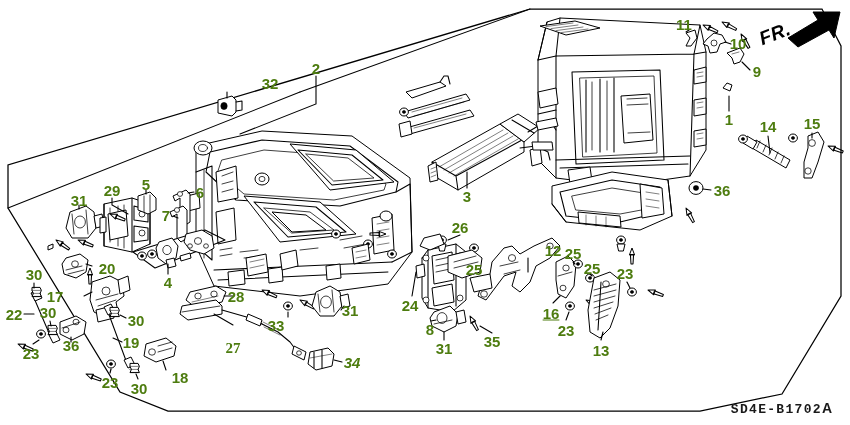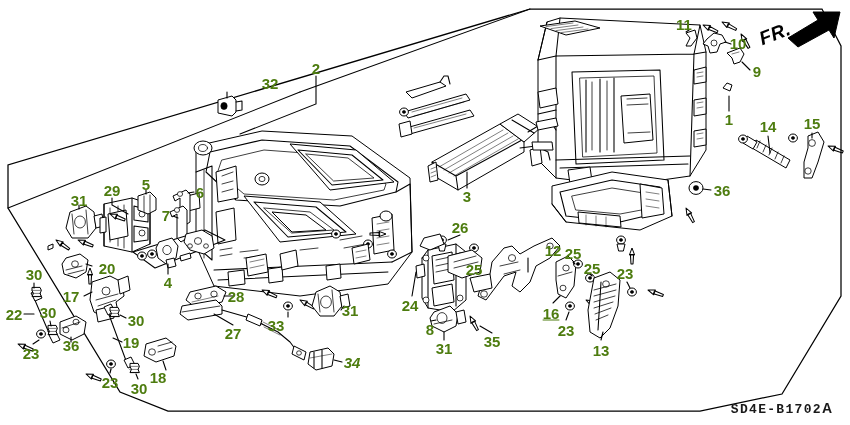--- a/index.html
+++ b/index.html
@@ -588,34 +588,34 @@
       <div class="callout" style="left: 729px; top: 119px;">1</div>
       <div class="callout" style="left: 768px; top: 126px;">14</div>
       <div class="callout" style="left: 812px; top: 123px;">15</div>
       <div class="callout" style="left: 722px; top: 190px;">36</div>
       <div class="callout" style="left: 79px; top: 200px;">31</div>
       <div class="callout" style="left: 112px; top: 190px;">29</div>
       <div class="callout" style="left: 146px; top: 184px;">5</div>
       <div class="callout" style="left: 200px; top: 192px;">6</div>
       <div class="callout" style="left: 166px; top: 215px;">7</div>
       <div class="callout" style="left: 101px; top: 268px; margin-left: 6px;">20</div>
-      <div class="callout" style="left: 71px; top: 296px;">17</div>
+      <div class="callout" style="left: 55px; top: 296px;">17</div>
       <div class="callout" style="left: 168px; top: 282px;">4</div>
       <div class="callout" style="left: 34px; top: 274px;">30</div>
       <div class="callout" style="left: 48px; top: 312px;">30</div>
       <div class="callout" style="left: 136px; top: 320px;">30</div>
       <div class="callout" style="left: 139px; top: 388px;">30</div>
       <div class="callout" style="left: 14px; top: 314px;">22</div>
       <div class="callout" style="left: 71px; top: 345px;">36</div>
       <div class="callout" style="left: 31px; top: 353px;">23</div>
       <div class="callout" style="left: 110px; top: 382px;">23</div>
       <div class="callout" style="left: 131px; top: 342px;">19</div>
-      <div class="callout" style="left: 158px; top: 377px;">18</div>
+      <div class="callout" style="left: 180px; top: 377px;">18</div>
       <div class="callout" style="left: 236px; top: 296px;">28</div>
-      <div class="callout" style="left: 233px; top: 333px;">27</div>
+      <div class="callout" style="left: 233px; top: 348px; font-family: Liberation Serif, serif;">27</div>
       <div class="callout" style="left: 276px; top: 325px;">33</div>
       <div class="callout" style="left: 350px; top: 310px;">31</div>
       <div class="callout" style="left: 352px; top: 362px; font-style: italic;">34</div>
       <div class="callout" style="left: 460px; top: 227px;">26</div>
       <div class="callout" style="left: 474px; top: 269px;">25</div>
       <div class="callout" style="left: 410px; top: 305px;">24</div>
       <div class="callout" style="left: 430px; top: 329px;">8</div>
       <div class="callout" style="left: 444px; top: 348px;">31</div>
       <div class="callout" style="left: 492px; top: 341px;">35</div>
       <div class="callout" style="left: 528px; top: 250px; margin-left: 25px;">12</div>

